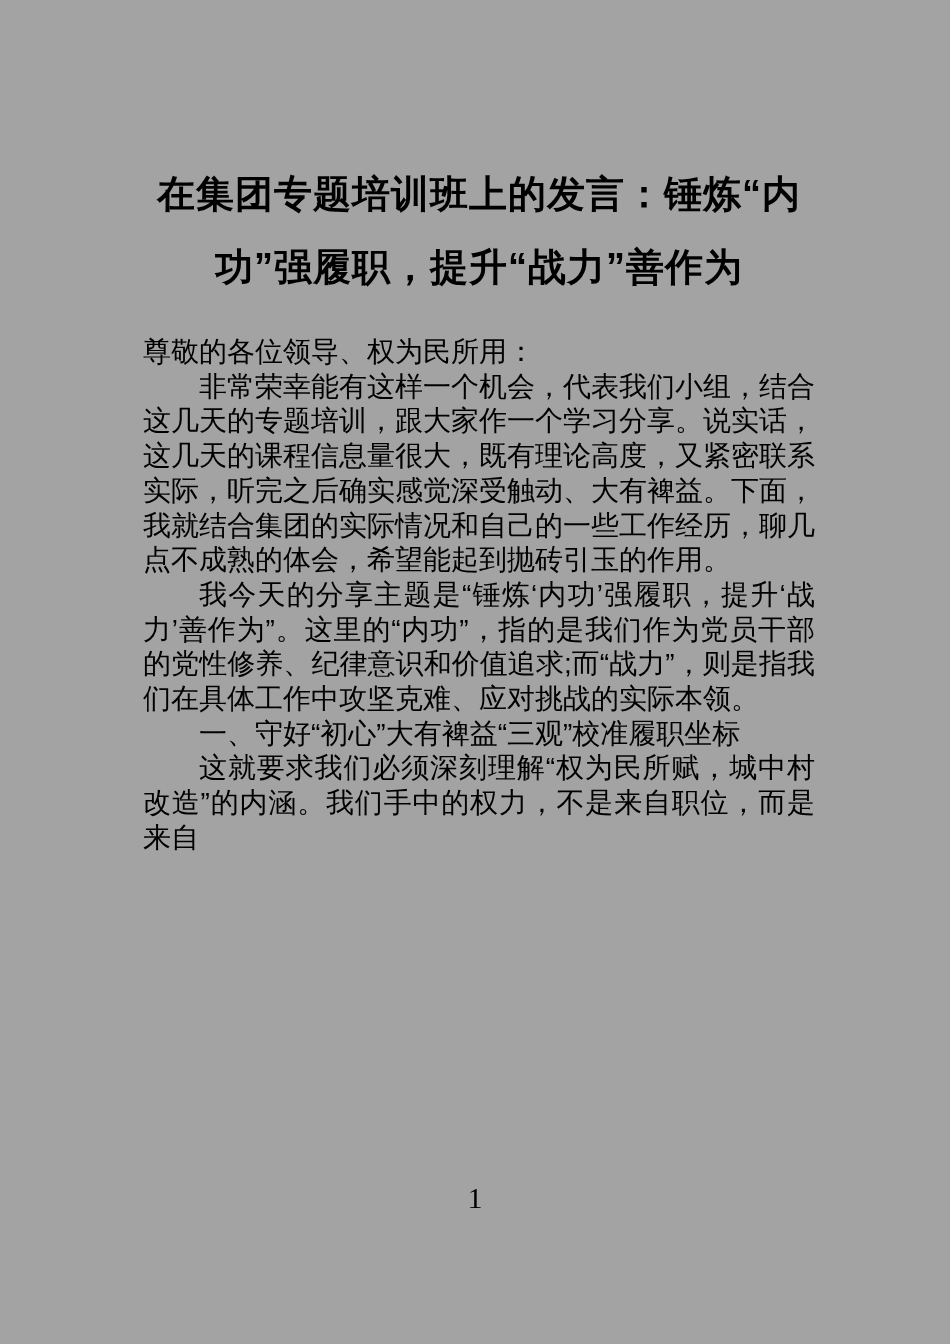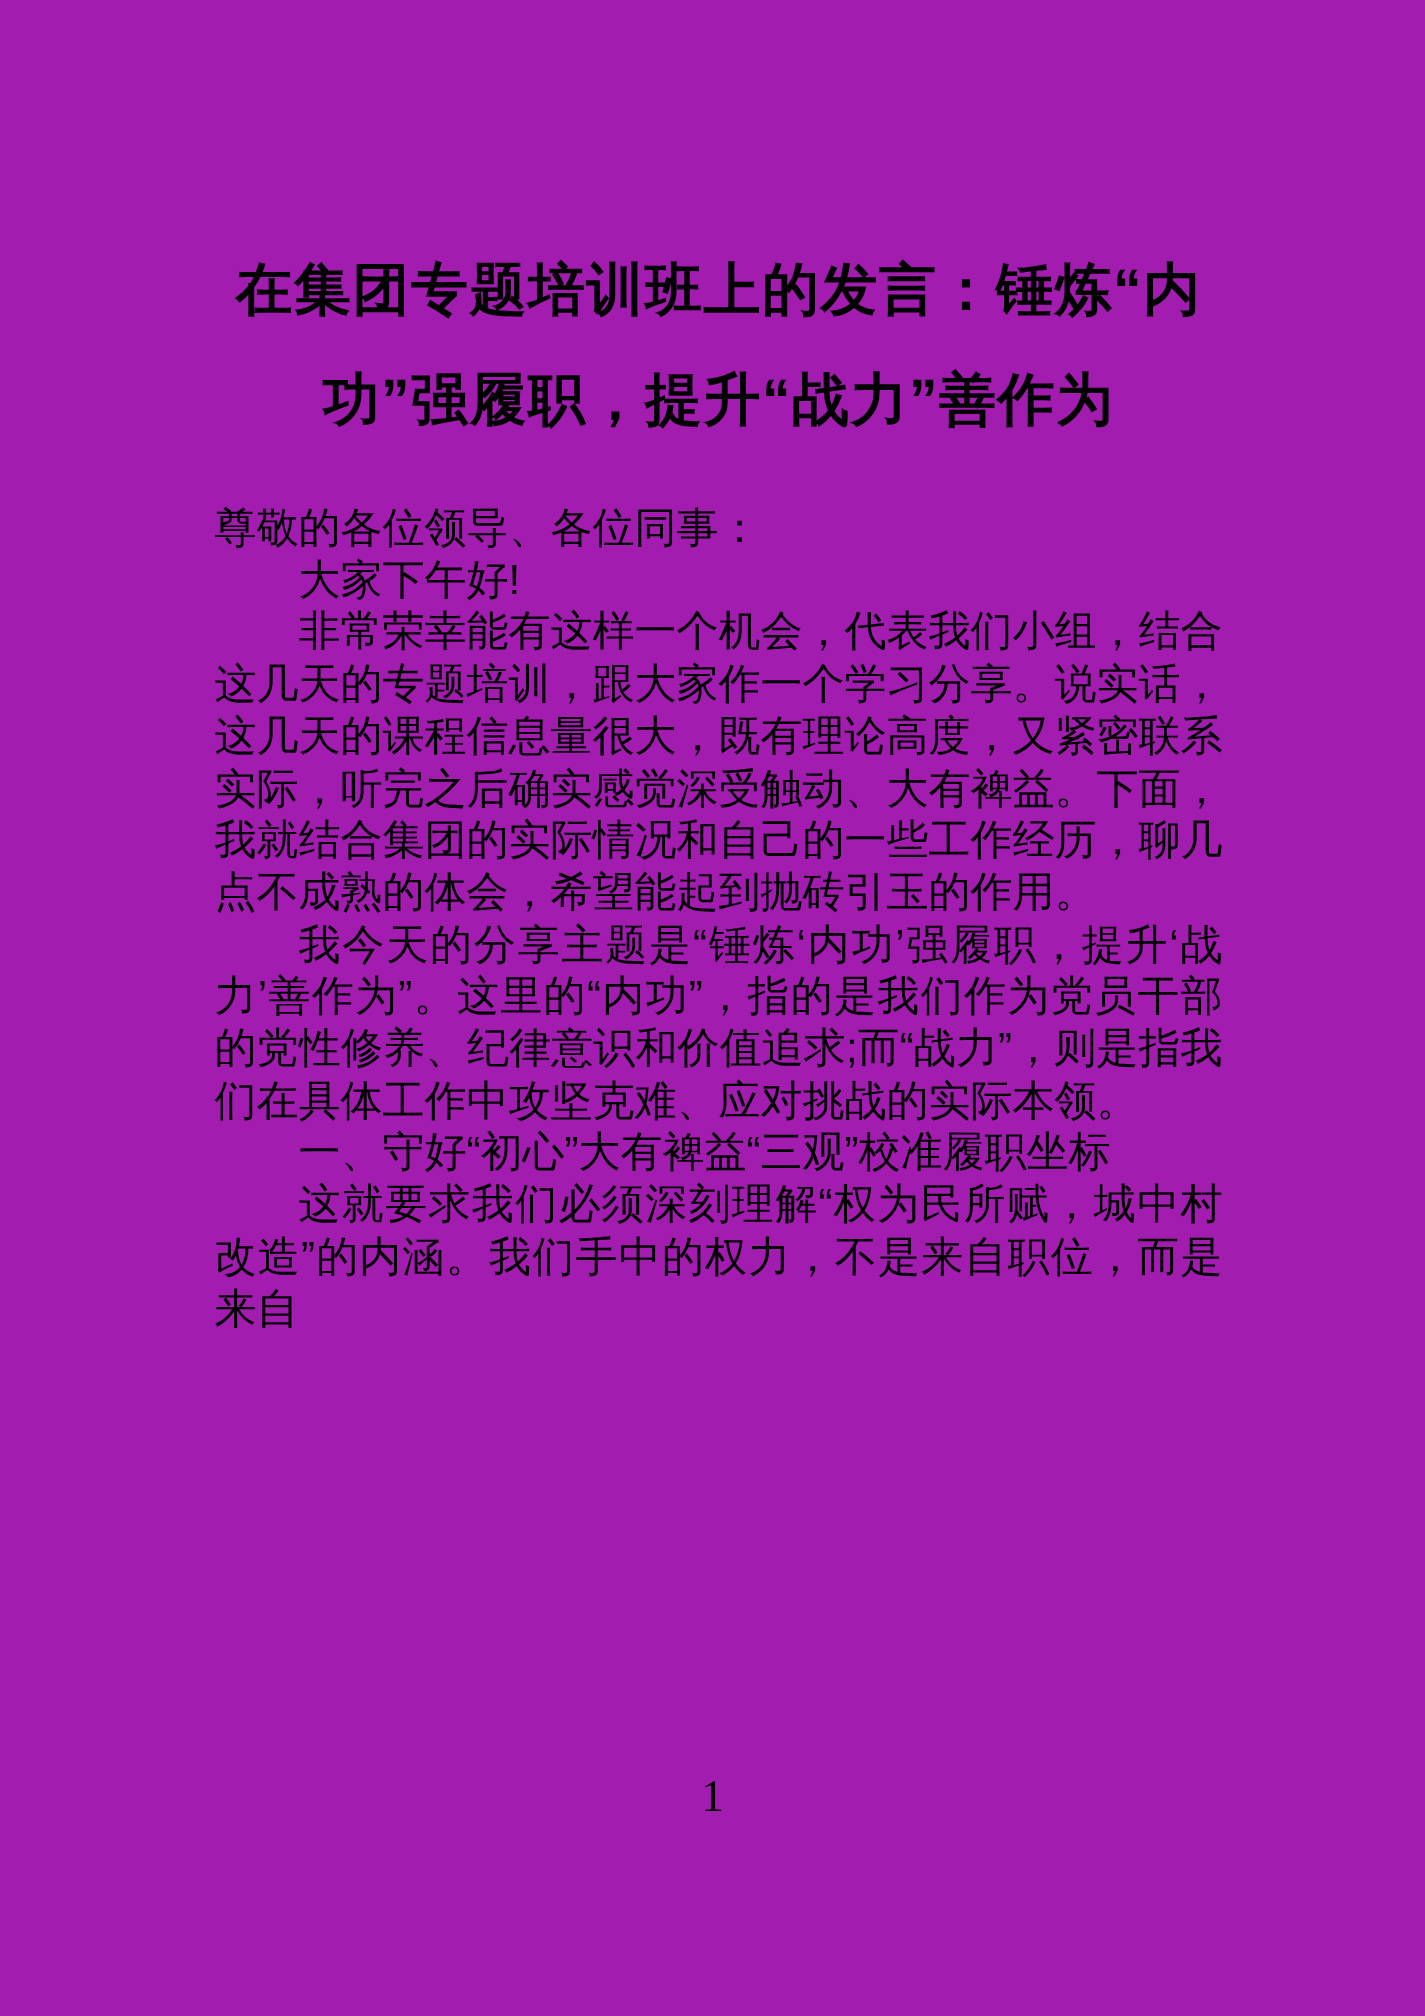--- a/index.html
+++ b/index.html
@@ -4,21 +4,21 @@
 <style>
   html, body {
     margin: 0;
     padding: 0;
     background: #ffffff;
   }
   .page {
     position: relative;
     width: 950px;
     height: 1344px;
-    background: #a21caf;
+    background: #a3a3a3;
     overflow: hidden;
     font-family: "Liberation Sans", sans-serif;
     color: #000000;
   }
   .doc {
     position: absolute;
     left: 143px;
     top: 158px;
     width: 672px;
   }
@@ -56,22 +56,21 @@
     color: #000000;
   }
 </style>
 </head>
 <body>
 
 <div class="page">
   <div class="doc">
     <h1 class="title">在集团专题培训班上的发言：锤炼“内功”强履职，提升“战力”善作为</h1>
     <div class="content">
-      <p class="no-indent">尊敬的各位领导、各位同事：</p>
-      <p>大家下午好!</p>
+      <p class="no-indent">尊敬的各位领导、权为民所用：</p>
       <p>非常荣幸能有这样一个机会，代表我们小组，结合这几天的专题培训，跟大家作一个学习分享。说实话，这几天的课程信息量很大，既有理论高度，又紧密联系实际，听完之后确实感觉深受触动、大有裨益。下面，我就结合集团的实际情况和自己的一些工作经历，聊几点不成熟的体会，希望能起到抛砖引玉的作用。</p>
       <p>我今天的分享主题是“锤炼‘内功’强履职，提升‘战力’善作为”。这里的“内功”，指的是我们作为党员干部的党性修养、纪律意识和价值追求;而“战力”，则是指我们在具体工作中攻坚克难、应对挑战的实际本领。</p>
       <p>一、守好“初心”大有裨益“三观”校准履职坐标</p>
       <p>这就要求我们必须深刻理解“权为民所赋，城中村改造”的内涵。我们手中的权力，不是来自职位，而是来自</p>
     </div>
   </div>
   <div class="page-footer">1</div>
 </div>
 
 </body></html>

